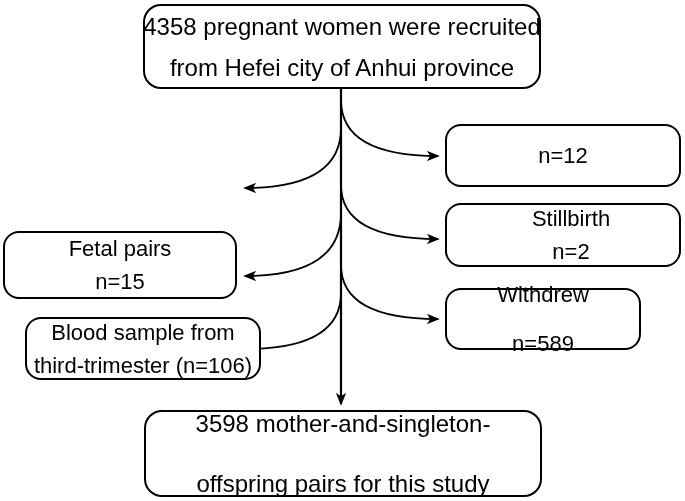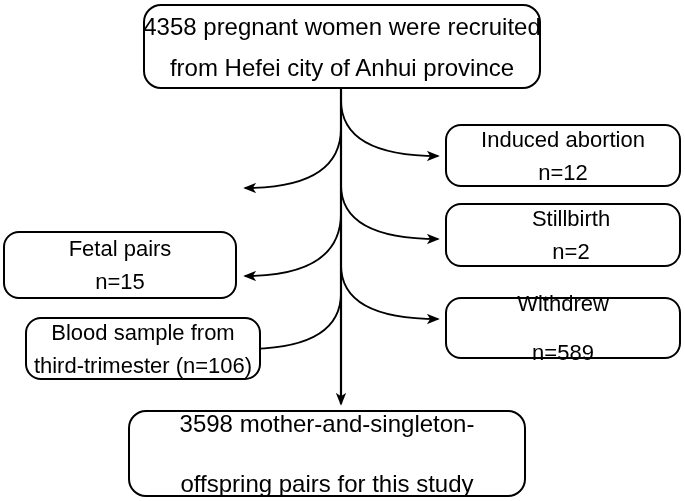--- a/index.html
+++ b/index.html
@@ -42,27 +42,27 @@
   }
   .main-box .bline {
     font-size: 24px;
     line-height: 41px;
   }
   .side-box .bline {
     font-size: 22px;
     line-height: 33px;
   }
   .box-recruited { left: 143px; top: 4px;   width: 398px; height: 85px; border-radius: 18px; }
-  .box-final     { left: 128px; top: 410px; width: 398px; height: 87px; border-radius: 18px; gap: 19px; }
+  .box-final     { left: 144px; top: 410px; width: 398px; height: 87px; border-radius: 18px; gap: 19px; }
   .box-twins     { left: 4px;   top: 150px; width: 234px; height: 67px; }
   .box-fetal     { left: 3px;   top: 231px; width: 234px; height: 68px; }
   .box-blood     { left: 2px;   top: 317px; width: 236px; height: 63px; margin-left: 23px; }
   .box-induced   { left: 445px; top: 124px; width: 236px; height: 63px; }
   .box-still     { left: 445px; top: 203px; width: 236px; height: 64px; padding-left: 16px; }
-  .box-withdrew  { left: 445px; top: 297px; width: 236px; height: 62px; gap: 16px; }
+  .box-withdrew  { left: 445px; top: 288px; width: 196px; height: 62px; gap: 16px; }
 </style>
 </head>
 <body>
 
 <div class="stage">
 
   <svg class="arrows" viewBox="0 0 685 501" xmlns="http://www.w3.org/2000/svg">
     <defs>
       <marker id="arrowhead" viewBox="0 0 10 8" refX="8.6" refY="4" markerWidth="13" markerHeight="10.5" markerUnits="userSpaceOnUse" orient="auto-start-reverse">
         <path d="M0,0 L10,4 L0,8 L2.6,4 Z" fill="#000000"></path>
@@ -84,21 +84,20 @@
     <path d="M341,293 Q341,349 245,349" fill="none" stroke="#000000" stroke-width="1.8" marker-end="url(#arrowhead)"></path>
   </svg>
 
   <div class="box main-box box-recruited">
     <div class="bline">4358 pregnant women were recruited</div>
     <div class="bline">from Hefei city of Anhui province</div>
   </div>
 
 
   <div class="box side-box box-induced">
-    <div class="bline">Induced abortion</div>
     <div class="bline">n=12</div>
   </div>
 
   <div class="box side-box box-fetal">
     <div class="bline">Fetal pairs</div>
     <div class="bline">n=15</div>
   </div>
 
   <div class="box side-box box-still">
     <div class="bline">Stillbirth</div>

